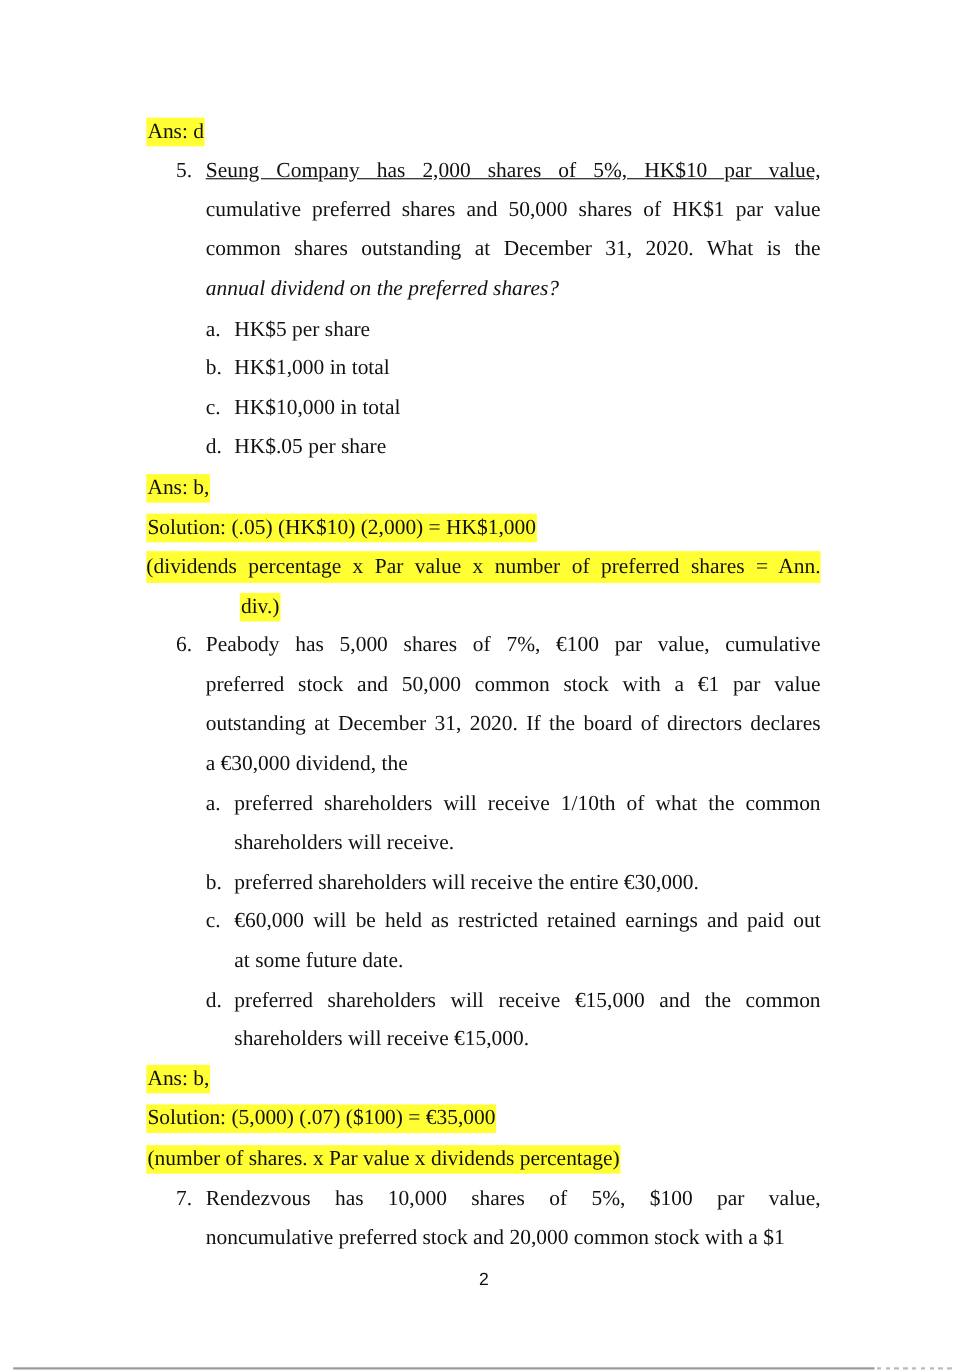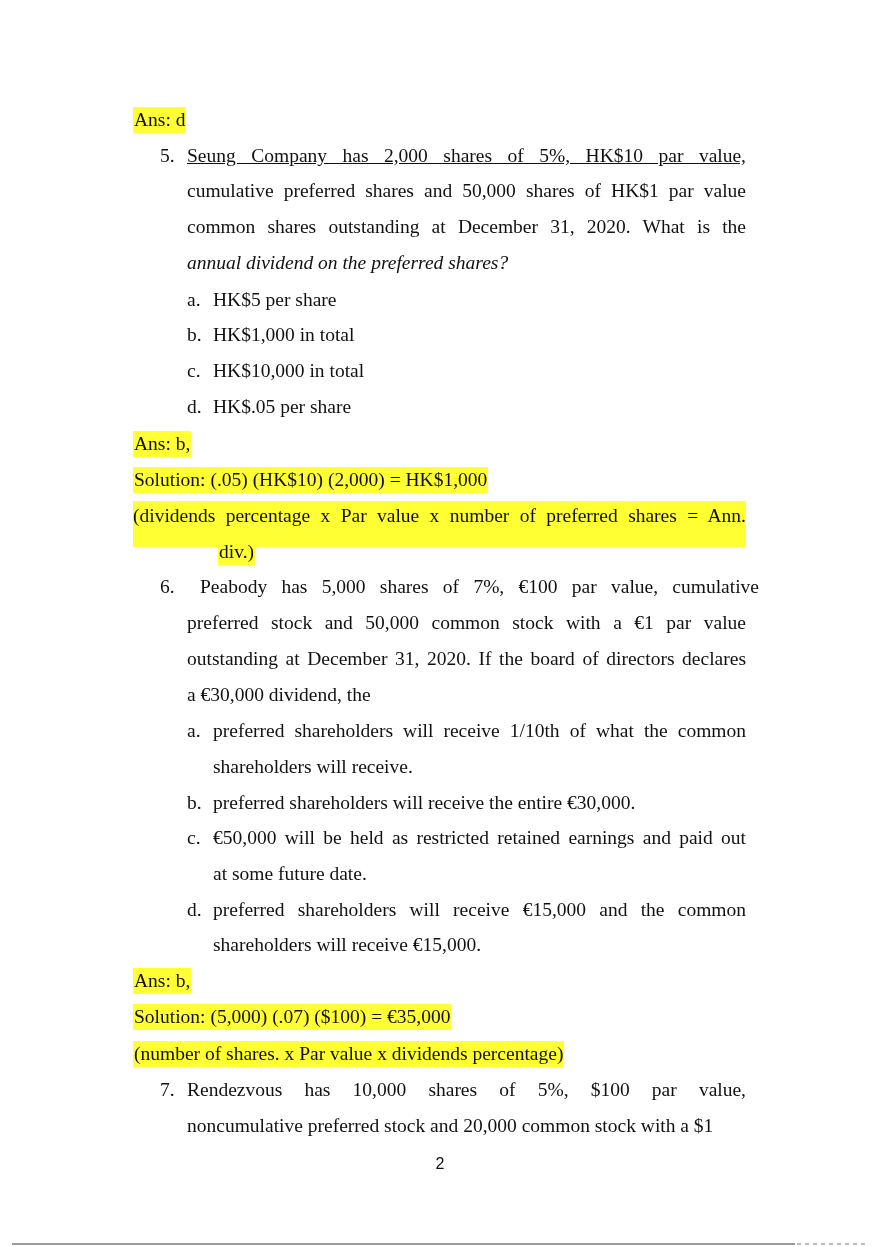--- a/index.html
+++ b/index.html
@@ -34,40 +34,40 @@
     <div class="line" style="left:213px; top:287px;">HK$5 per share</div>
     <div class="num" style="left:187px; top:322px;">b.</div>
     <div class="line" style="left:213px; top:322px;">HK$1,000 in total</div>
     <div class="num" style="left:187px; top:358px;">c.</div>
     <div class="line" style="left:213px; top:358px;">HK$10,000 in total</div>
     <div class="num" style="left:187px; top:394px;">d.</div>
     <div class="line" style="left:213px; top:394px;">HK$.05 per share</div>
 
     <div class="line" style="left:133px; top:431px;"><span class="hl">Ans: b,</span></div>
     <div class="line" style="left:133px; top:467px;"><span class="hl">Solution: (.05) (HK$10) (2,000) = HK$1,000</span></div>
-    <div class="line" style="left:133px; top:503px; width:613px; background:#ffff33; text-align:justify; text-align-last:justify; white-space:normal; padding:2px 0 18px 0; margin-top:-2px;">(dividends percentage x Par value x number of preferred shares = Ann.</div>
+    <div class="line" style="left:133px; top:503px; width:613px; background:#ffff33; text-align:justify; text-align-last:justify; white-space:normal; padding:2px 0 1px 0; margin-top:-2px;">(dividends percentage x Par value x number of preferred shares = Ann.</div>
     <div class="line" style="left:186px; top:539px;margin-left:32px;"><span class="hl">div.)</span></div>
   </div>
 
   <div>
     <div class="num" style="left:160px; top:574px;">6.</div>
-    <div class="line just" style="left:200px; top:574px; width:559px;">Peabody has 5,000 shares of 7%, €100 par value, cumulative</div>
+    <div class="line just" style="left:187px; top:574px; width:559px;">Peabody has 5,000 shares of 7%, €100 par value, cumulative</div>
     <div class="line just" style="left:187px; top:610px; width:559px;">preferred stock and 50,000 common stock with a €1 par value</div>
     <div class="line just" style="left:187px; top:646px; width:559px;">outstanding at December 31, 2020. If the board of directors declares</div>
     <div class="line" style="left:187px; top:682px;">a €30,000 dividend, the</div>
 
     <div class="num" style="left:187px; top:718px;">a.</div>
     <div class="line just" style="left:213px; top:718px; width:533px;">preferred shareholders will receive 1/10th of what the common</div>
     <div class="line" style="left:213px; top:754px;">shareholders will receive.</div>
 
     <div class="num" style="left:187px; top:790px;">b.</div>
     <div class="line" style="left:213px; top:790px;">preferred shareholders will receive the entire €30,000.</div>
 
     <div class="num" style="left:187px; top:825px;">c.</div>
-    <div class="line just" style="left:213px; top:825px; width:533px;">€50,000 will be held as restricted retained earnings and paid out</div>
+    <div class="line just" style="left:213px; top:825px; width:533px;">€60,000 will be held as restricted retained earnings and paid out</div>
     <div class="line" style="left:213px; top:861px;">at some future date.</div>
 
     <div class="num" style="left:187px; top:897px;">d.</div>
     <div class="line just" style="left:213px; top:897px; width:533px;">preferred shareholders will receive €15,000 and the common</div>
     <div class="line" style="left:213px; top:932px;">shareholders will receive €15,000.</div>
 
     <div class="line" style="left:133px; top:968px;"><span class="hl">Ans: b,</span></div>
     <div class="line" style="left:133px; top:1004px;"><span class="hl">Solution: (5,000) (.07) ($100) = €35,000</span></div>
     <div class="line" style="left:133px; top:1041px;border-radius:11px;"><span class="hl">(number of shares. x Par value x dividends percentage)</span></div>
   </div>

